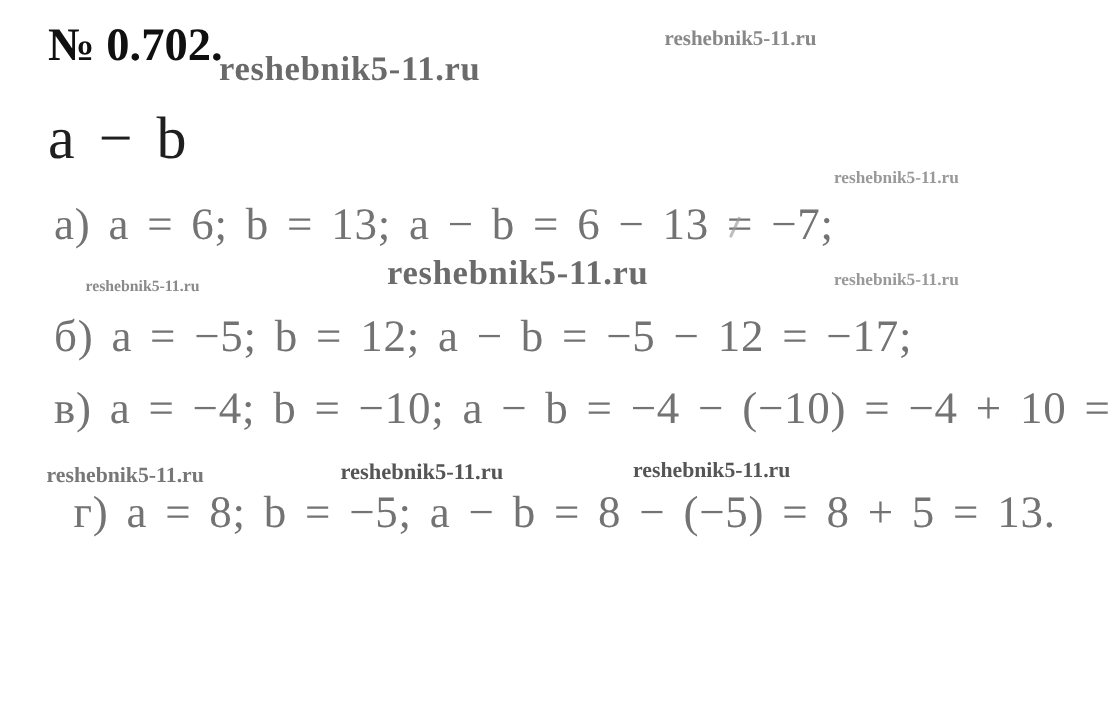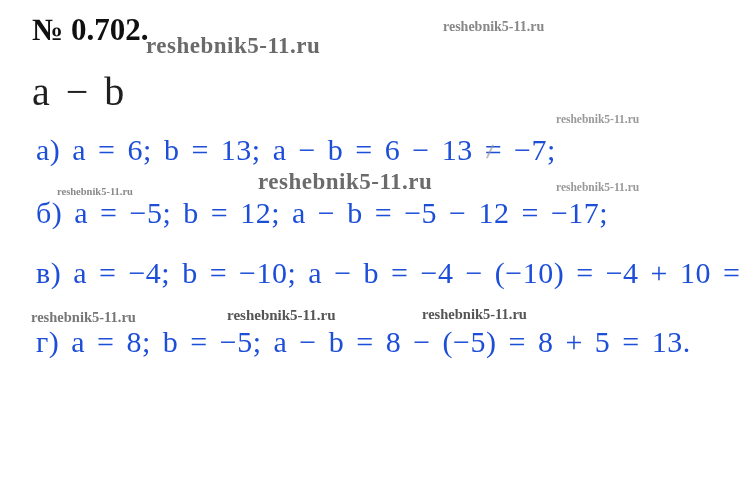--- a/index.html
+++ b/index.html
@@ -11,21 +11,21 @@
     position: relative;
     width: 744px;
     height: 477px;
     background: #ffffff;
     overflow: hidden;
     font-family: "Liberation Serif", serif;
   }
   .eq {
     position: absolute;
     font-size: 30px;
-    color: #1d4ed8;
+    color: #737373;
     white-space: nowrap;
     letter-spacing: 0.5px;
     word-spacing: 4px;
   }
   .title {
     position: absolute;
     left: 32px;
     top: 12px;
     font-size: 31px;
     font-weight: 700;
@@ -51,23 +51,23 @@
   .wm-hero-title   { left: 146px; top: 33px;  font-size: 23px;   color: #6a6a6a; letter-spacing: 0.5px; }
   .wm-top-right    { left: 443px; top: 19px;  font-size: 14px;   color: #888888; }
   .wm-right-1      { left: 556px; top: 113px; font-size: 11.5px; color: #999999; }
   .wm-center-hero  { left: 258px; top: 169px; font-size: 23px;   color: #6b6b6b; letter-spacing: 0.5px; }
   .wm-right-2      { left: 556px; top: 181px; font-size: 11.5px; color: #999999; }
   .wm-small-b      { left: 57px;  top: 186px; font-size: 10.5px; color: #8a8a8a; }
   .wm-g-left       { left: 31px;  top: 309px; font-size: 14.5px; color: #777777; }
   .wm-g-center     { left: 227px; top: 307px; font-size: 15px;   color: #555555; }
   .wm-g-right      { left: 422px; top: 306px; font-size: 14.5px; color: #555555; }
   .row-a { left: 36px; top: 133px; }
-  .row-b { left: 36px; top: 196px; }
+  .row-b { left: 36px; top: 208px; }
   .row-v { left: 36px; top: 256px; }
-  .row-g { left: 36px; top: 325px; text-align: right; }
+  .row-g { left: 49px; top: 325px; text-align: right; }
   .stray {
     position: absolute;
     left: 489px;
     top: 144px;
     width: 2px;
     height: 15px;
     background: #9a9a9a;
     opacity: 0.65;
     transform: rotate(25deg);
     border-radius: 1px;

